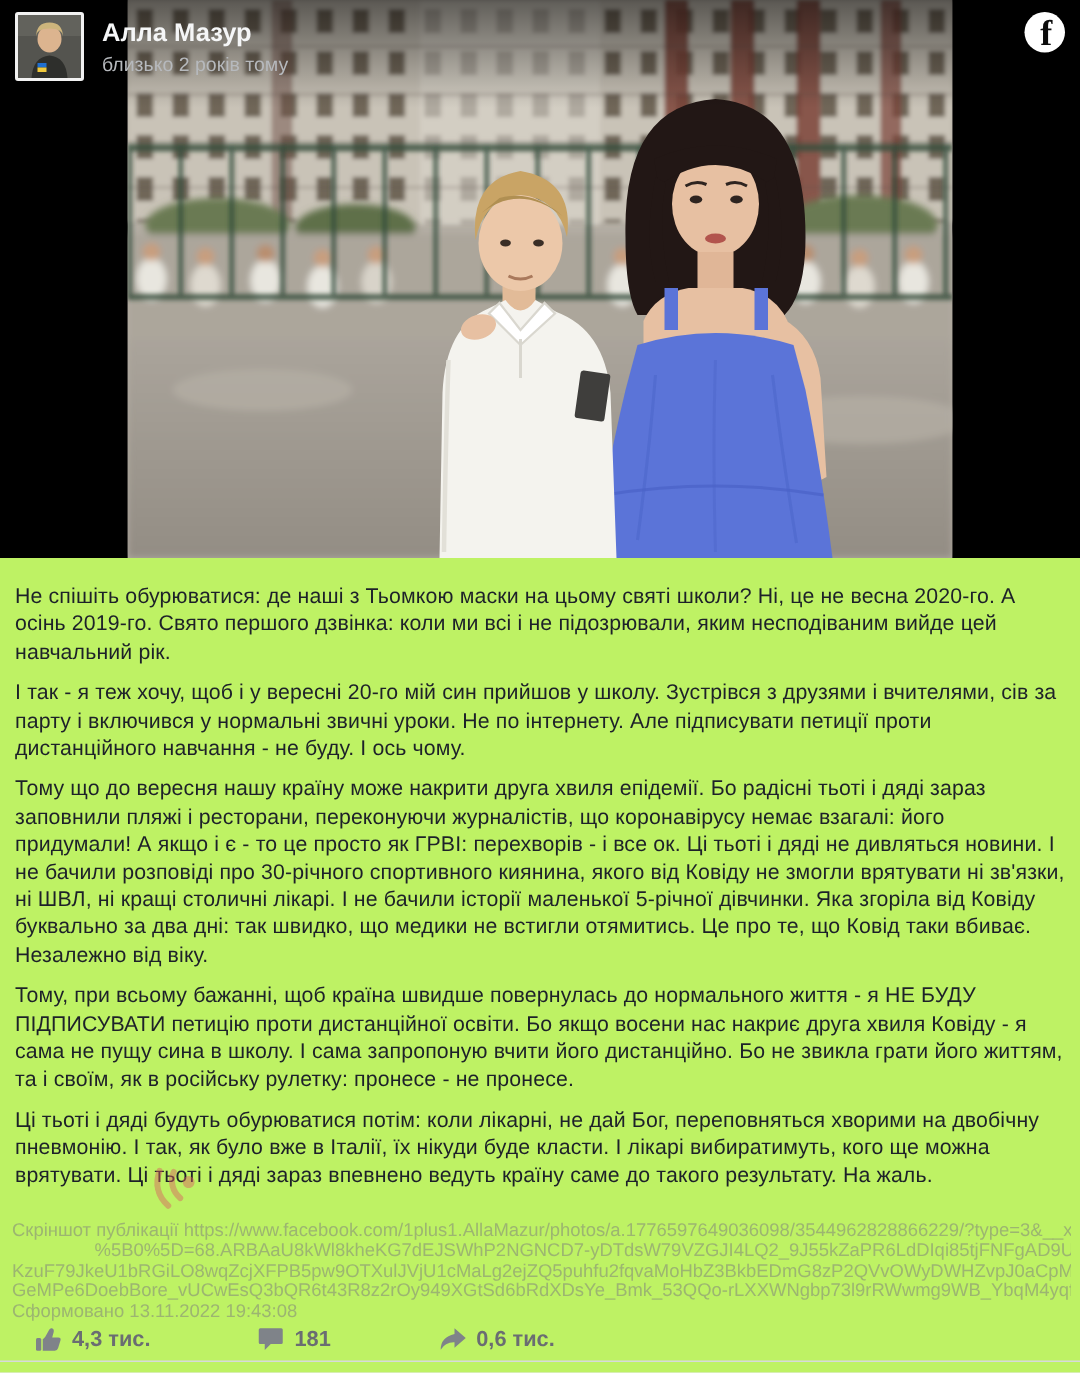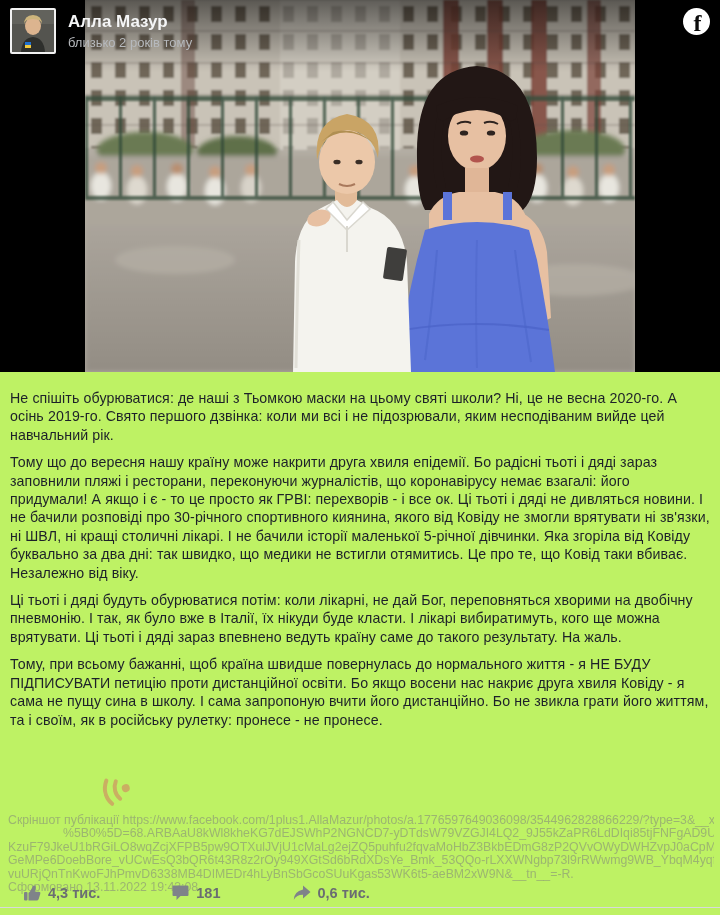--- a/index.html
+++ b/index.html
@@ -235,37 +235,37 @@
       </div>
     </div>
 
     <div class="fb-logo">
       <span>f</span>
     </div>
   </div>
 
   <div class="text-section">
     <p>Не спішіть обурюватися: де наші з Тьомкою маски на цьому святі школи? Ні, це не весна 2020-го. А осінь 2019-го. Свято першого дзвінка: коли ми всі і не підозрювали, яким несподіваним вийде цей навчальний рік.</p>
+    <p>І так - я теж хочу, щоб і у вересні 20-го мій син прийшов у школу. Зустрівся з друзями і вчителями, сів за парту і включився у нормальні звичні уроки. Не по інтернету. Але підписувати петиції проти дистанційного навчання - не буду. І ось чому.</p>
     <p>Тому що до вересня нашу країну може накрити друга хвиля епідемії. Бо радісні тьоті і дяді зараз заповнили пляжі і ресторани, переконуючи журналістів, що коронавірусу немає взагалі: його придумали! А якщо і є - то це просто як ГРВІ: перехворів - і все ок. Ці тьоті і дяді не дивляться новини. І не бачили розповіді про 30-річного спортивного киянина, якого від Ковіду не змогли врятувати ні зв'язки, ні ШВЛ, ні кращі столичні лікарі. І не бачили історії маленької 5-річної дівчинки. Яка згоріла від Ковіду буквально за два дні: так швидко, що медики не встигли отямитись. Це про те, що Ковід таки вбиває. Незалежно від віку.</p>
+    <p>Тому, при всьому бажанні, щоб країна швидше повернулась до нормального життя - я НЕ БУДУ ПІДПИСУВАТИ петицію проти дистанційної освіти. Бо якщо восени нас накриє друга хвиля Ковіду - я сама не пущу сина в школу. І сама запропоную вчити його дистанційно. Бо не звикла грати його життям, та і своїм, як в російську рулетку: пронесе - не пронесе.</p>
     <p>Ці тьоті і дяді будуть обурюватися потім: коли лікарні, не дай Бог, переповняться хворими на двобічну пневмонію. І так, як було вже в Італії, їх нікуди буде класти. І лікарі вибиратимуть, кого ще можна врятувати. Ці тьоті і дяді зараз впевнено ведуть країну саме до такого результату. На жаль.</p>
-    <p>Тому, при всьому бажанні, щоб країна швидше повернулась до нормального життя - я НЕ БУДУ ПІДПИСУВАТИ петицію проти дистанційної освіти. Бо якщо восени нас накриє друга хвиля Ковіду - я сама не пущу сина в школу. І сама запропоную вчити його дистанційно. Бо не звикла грати його життям, та і своїм, як в російську рулетку: пронесе - не пронесе.</p>
   </div>
 
   <svg class="wm-signal" viewBox="0 0 30 36" xmlns="http://www.w3.org/2000/svg">
     <path d="M6 30 Q2 24 2 18 Q2 12 6 6" stroke="#d96060" stroke-width="4" fill="none" stroke-linecap="round"></path>
     <path d="M15 27 Q12 23 12 18 Q12 13 15 9" stroke="#d96060" stroke-width="4" fill="none" stroke-linecap="round"></path>
     <circle cx="23" cy="18" r="4" fill="#d96060"></circle>
   </svg>
 
   <div class="watermark">
     <div class="wm-line">Скріншот публікації https://www.facebook.com/1plus1.AllaMazur/photos/a.1776597649036098/3544962828866229/?type=3&amp;__xts__</div>
     <div class="wm-line">%5B0%5D=68.ARBAaU8kWl8kheKG7dEJSWhP2NGNCD7-yDTdsW79VZGJI4LQ2_9J55kZaPR6LdDIqi85tjFNFgAD9UiqLl7-ZR</div>
     <div class="wm-line">KzuF79JkeU1bRGiLO8wqZcjXFPB5pw9OTXulJVjU1cMaLg2ejZQ5puhfu2fqvaMoHbZ3BkbEDmG8zP2QVvOWyDWHZvpJ0aCpM_</div>
     <div class="wm-line">GeMPe6DoebBore_vUCwEsQ3bQR6t43R8z2rOy949XGtSd6bRdXDsYe_Bmk_53QQo-rLXXWNgbp73l9rRWwmg9WB_YbqM4yqfH</div>
-    <div class="wm-line">vuURjQnTnKwoFJhPmvD6338MB4DIMEDr4hLyBnSbGcoSUuKgas53WK6t5-aeBM2xW9N&amp;__tn__=-R.</div>
     <div class="wm-line">Сформовано 13.11.2022 19:43:08</div>
   </div>
 
   <div class="footer-stats">
     <div class="stat">
       <svg width="17" height="16" viewBox="0 0 17 16" xmlns="http://www.w3.org/2000/svg">
         <rect x="0" y="7" width="3.5" height="8.5" rx="1" fill="#7f8389"></rect>
         <path d="M4.5 15.5 L12.5 15.5 Q14.2 15.5 14.7 13.9 L16.3 8.7 Q16.9 6.7 14.8 6.7 L10.8 6.7 L11.8 3 Q12.2 1 10.6 0.5 Q9.4 0.2 8.8 1.5 L6.2 6.2 Q5.3 7.5 4.5 7.8 Z" fill="#7f8389"></path>
       </svg>
       <span class="stat-count">4,3 тис.</span>

